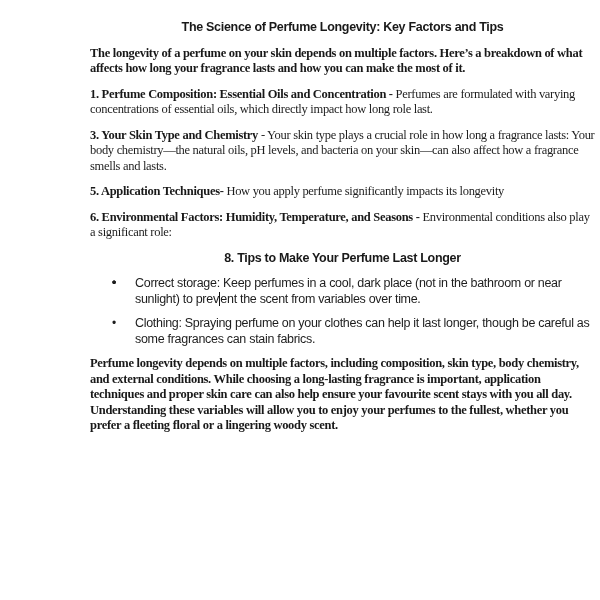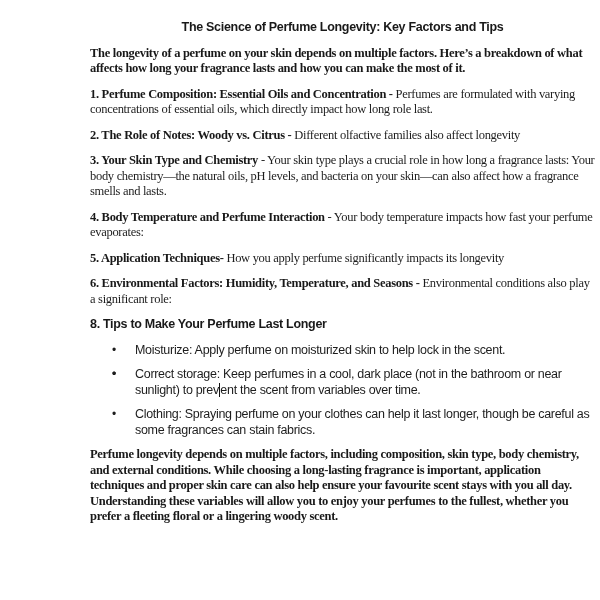--- a/index.html
+++ b/index.html
@@ -21,21 +21,21 @@
   }
   .title {
     margin: 0 0 10px 0;
     font-size: 12.5px;
     font-weight: bold;
     text-align: center;
     color: #191919;
   }
   .para { margin: 0 0 10px 0; font-family: Liberation Serif, serif; }
   .bold { font-weight: bold; color: #191919; }
-  .tips-heading { margin: 0 0 10px 0; font-weight: bold; color: #191919; }
+  .tips-heading { margin: 0 0 10px 0; font-weight: bold; color: #191919; text-align: center; }
   .bullet-item {
     position: relative;
     padding-left: 45px;
     margin: 0 0 9px 0;
   }
   .bullet-glyph {
     position: absolute;
     left: 22px; top: 0;
     font-size: 12px;
   }
@@ -52,37 +52,34 @@
 <body>
 
 <div class="page">
 
   <h1 class="title">The Science of Perfume Longevity: Key Factors and Tips</h1>
 
   <p class="para bold">The longevity of a perfume on your skin depends on multiple factors. Here’s a breakdown of what affects how long your fragrance lasts and how you can make the most of it.</p>
 
   <p class="para"><span class="bold">1. Perfume Composition: Essential Oils and Concentration -</span> <span>Perfumes are formulated with varying concentrations of essential oils, which directly impact how long role last.</span></p>
 
-  <p class="para"><span class="bold">2. The Role of Notes: Woody vs. Citrus -</span> <span>Different olfactive families also affect longevity</span></p>
 
   <p class="para"><span class="bold">3. Your Skin Type and Chemistry</span> <span>- Your skin type plays a crucial role in how long a fragrance lasts: Your body chemistry—the natural oils, pH levels, and bacteria on your skin—can also affect how a fragrance smells and lasts.</span></p>
 
-  <p class="para"><span class="bold">4. Body Temperature and Perfume Interaction</span> <span>- Your body temperature impacts how fast your perfume evaporates:</span></p>
 
   <p class="para"><span class="bold">5. Application Techniques-</span> <span>How you apply perfume significantly impacts its longevity</span></p>
 
   <p class="para"><span class="bold">6. Environmental Factors: Humidity, Temperature, and Seasons -</span> <span>Environmental conditions also play a significant role:</span></p>
 
   <p class="tips-heading">8. Tips to Make Your Perfume Last Longer</p>
 
   <div>
 
     <div class="bullet-item">
       <span class="bullet-glyph">•</span>
-      <span>Moisturize: Apply perfume on moisturized skin to help lock in the scent.</span>
     </div>
 
     <div class="bullet-item">
       <span class="bullet-glyph">•</span>
     </div>
 
     <div class="bullet-item">
       <span class="bullet-glyph">•</span>
       <span>Correct storage: Keep perfumes in a cool, dark place (not in the bathroom or near sunlight) to prev</span><span class="caret"></span><span>ent the scent from variables over time.</span>
     </div>

